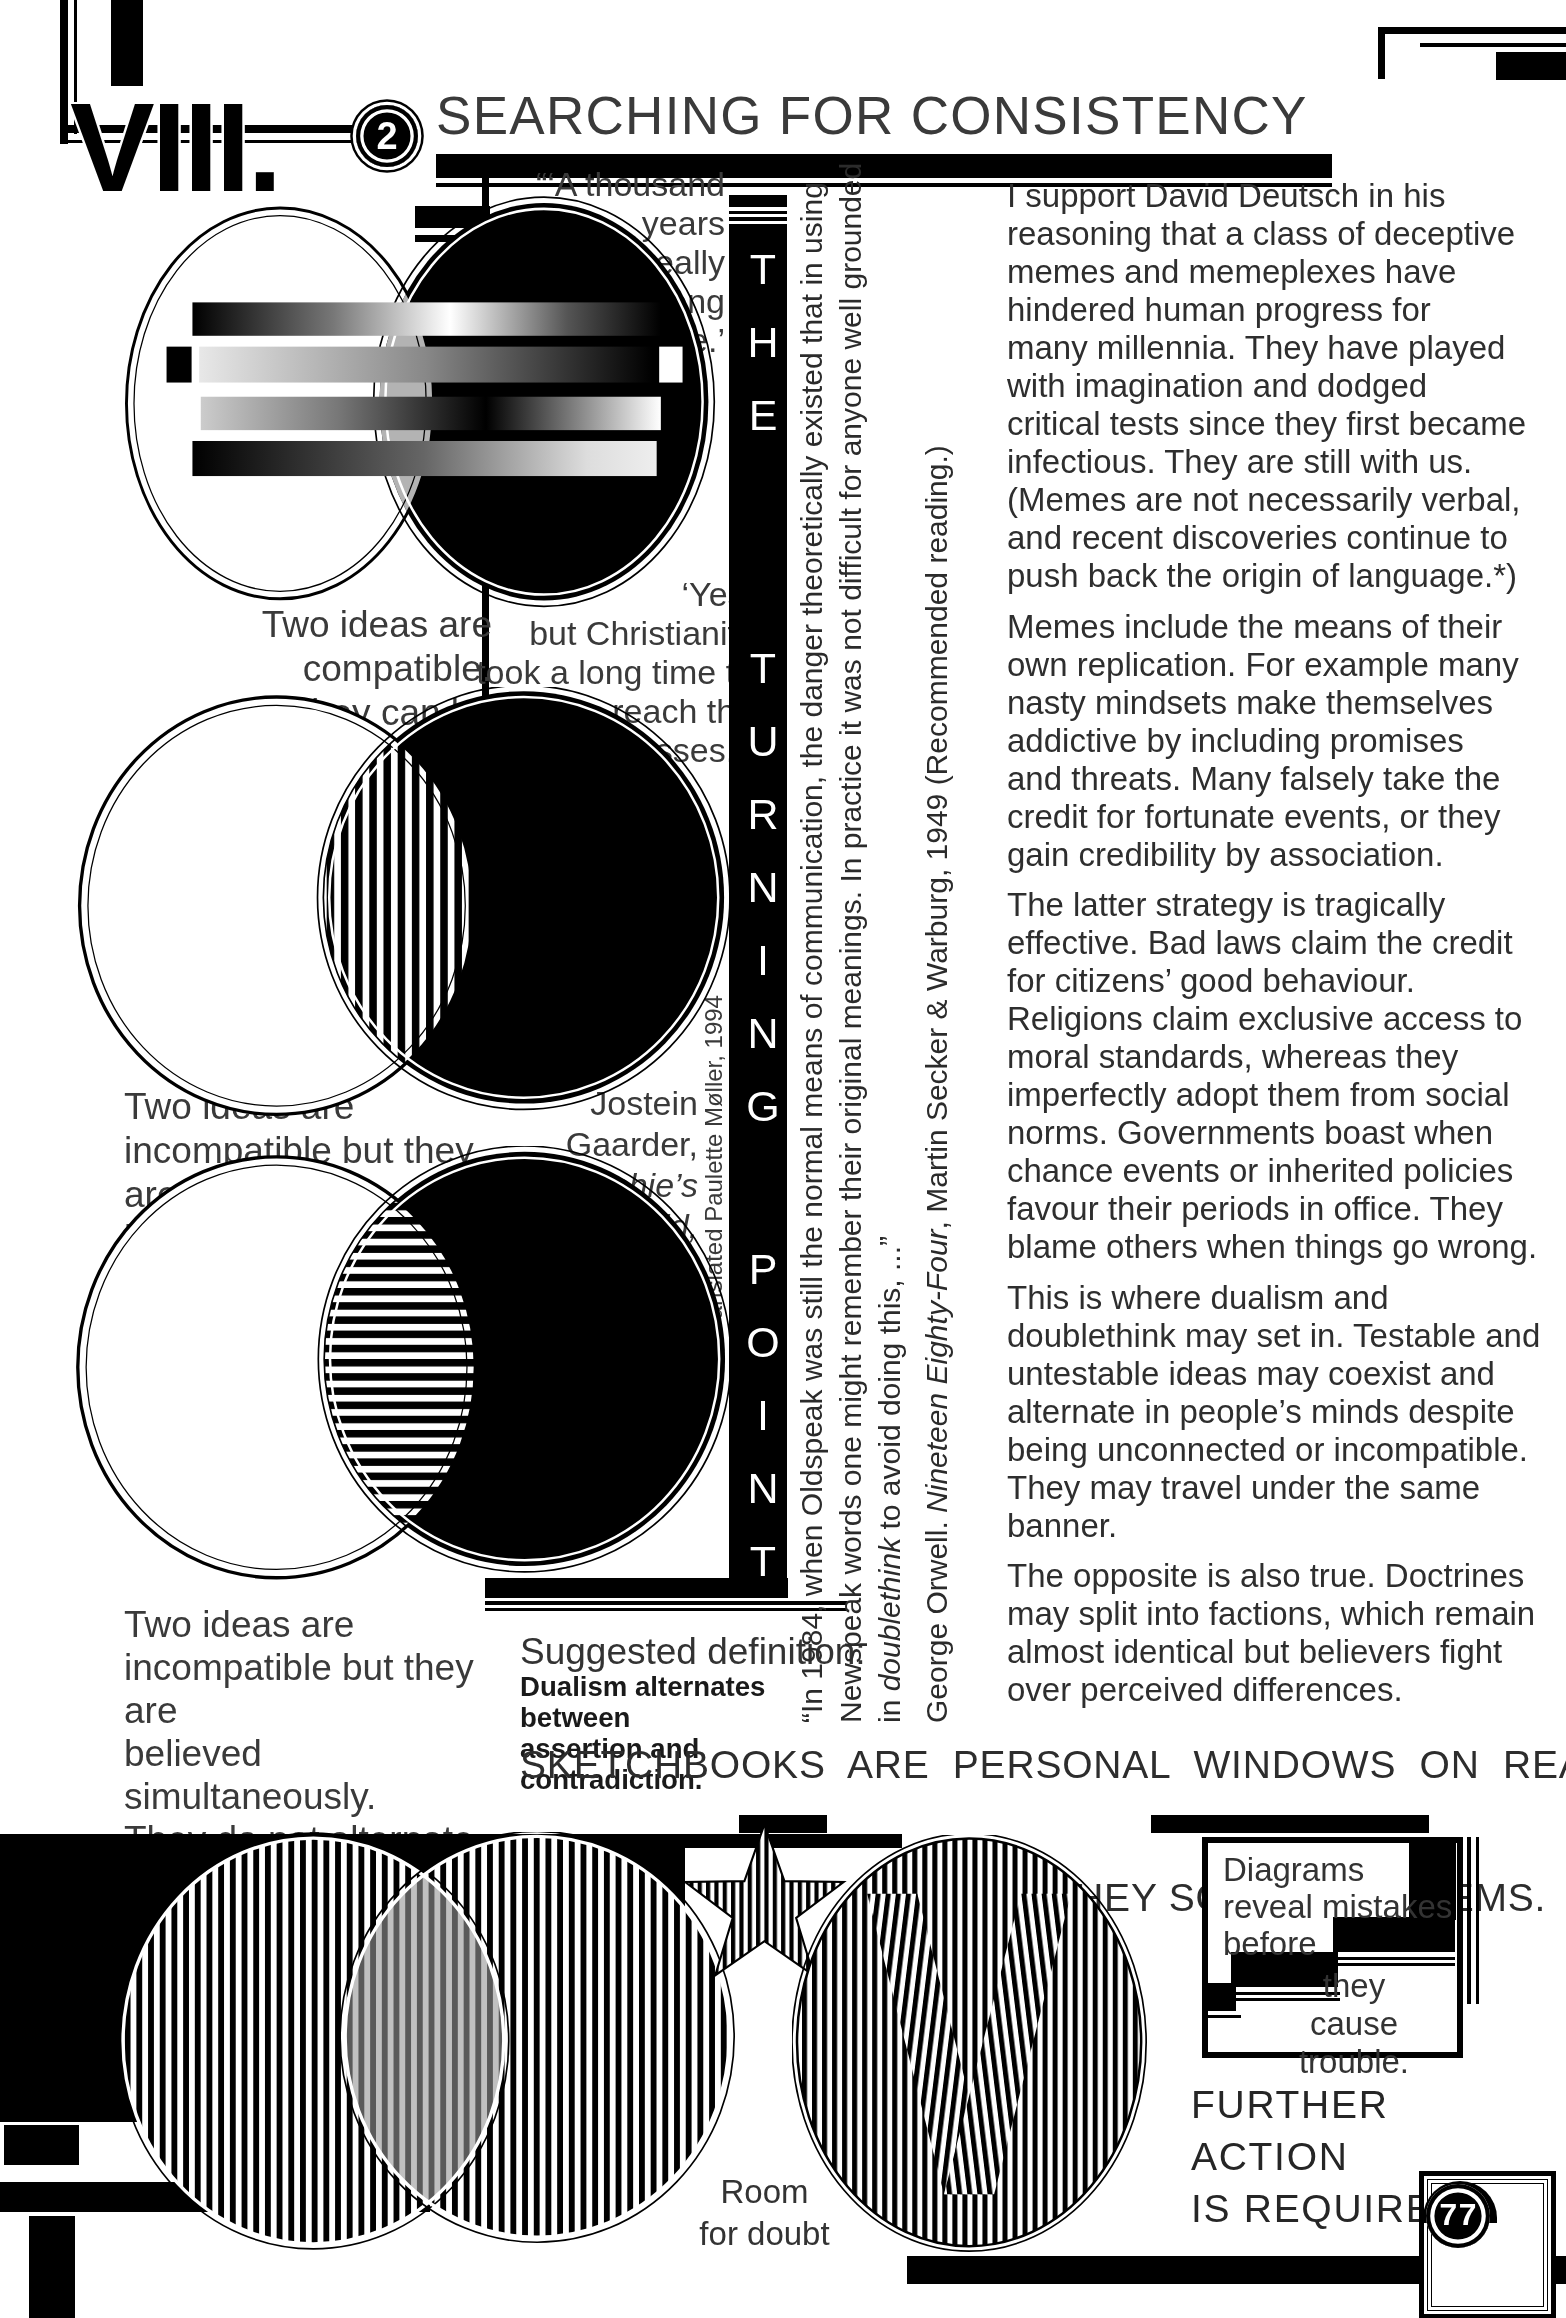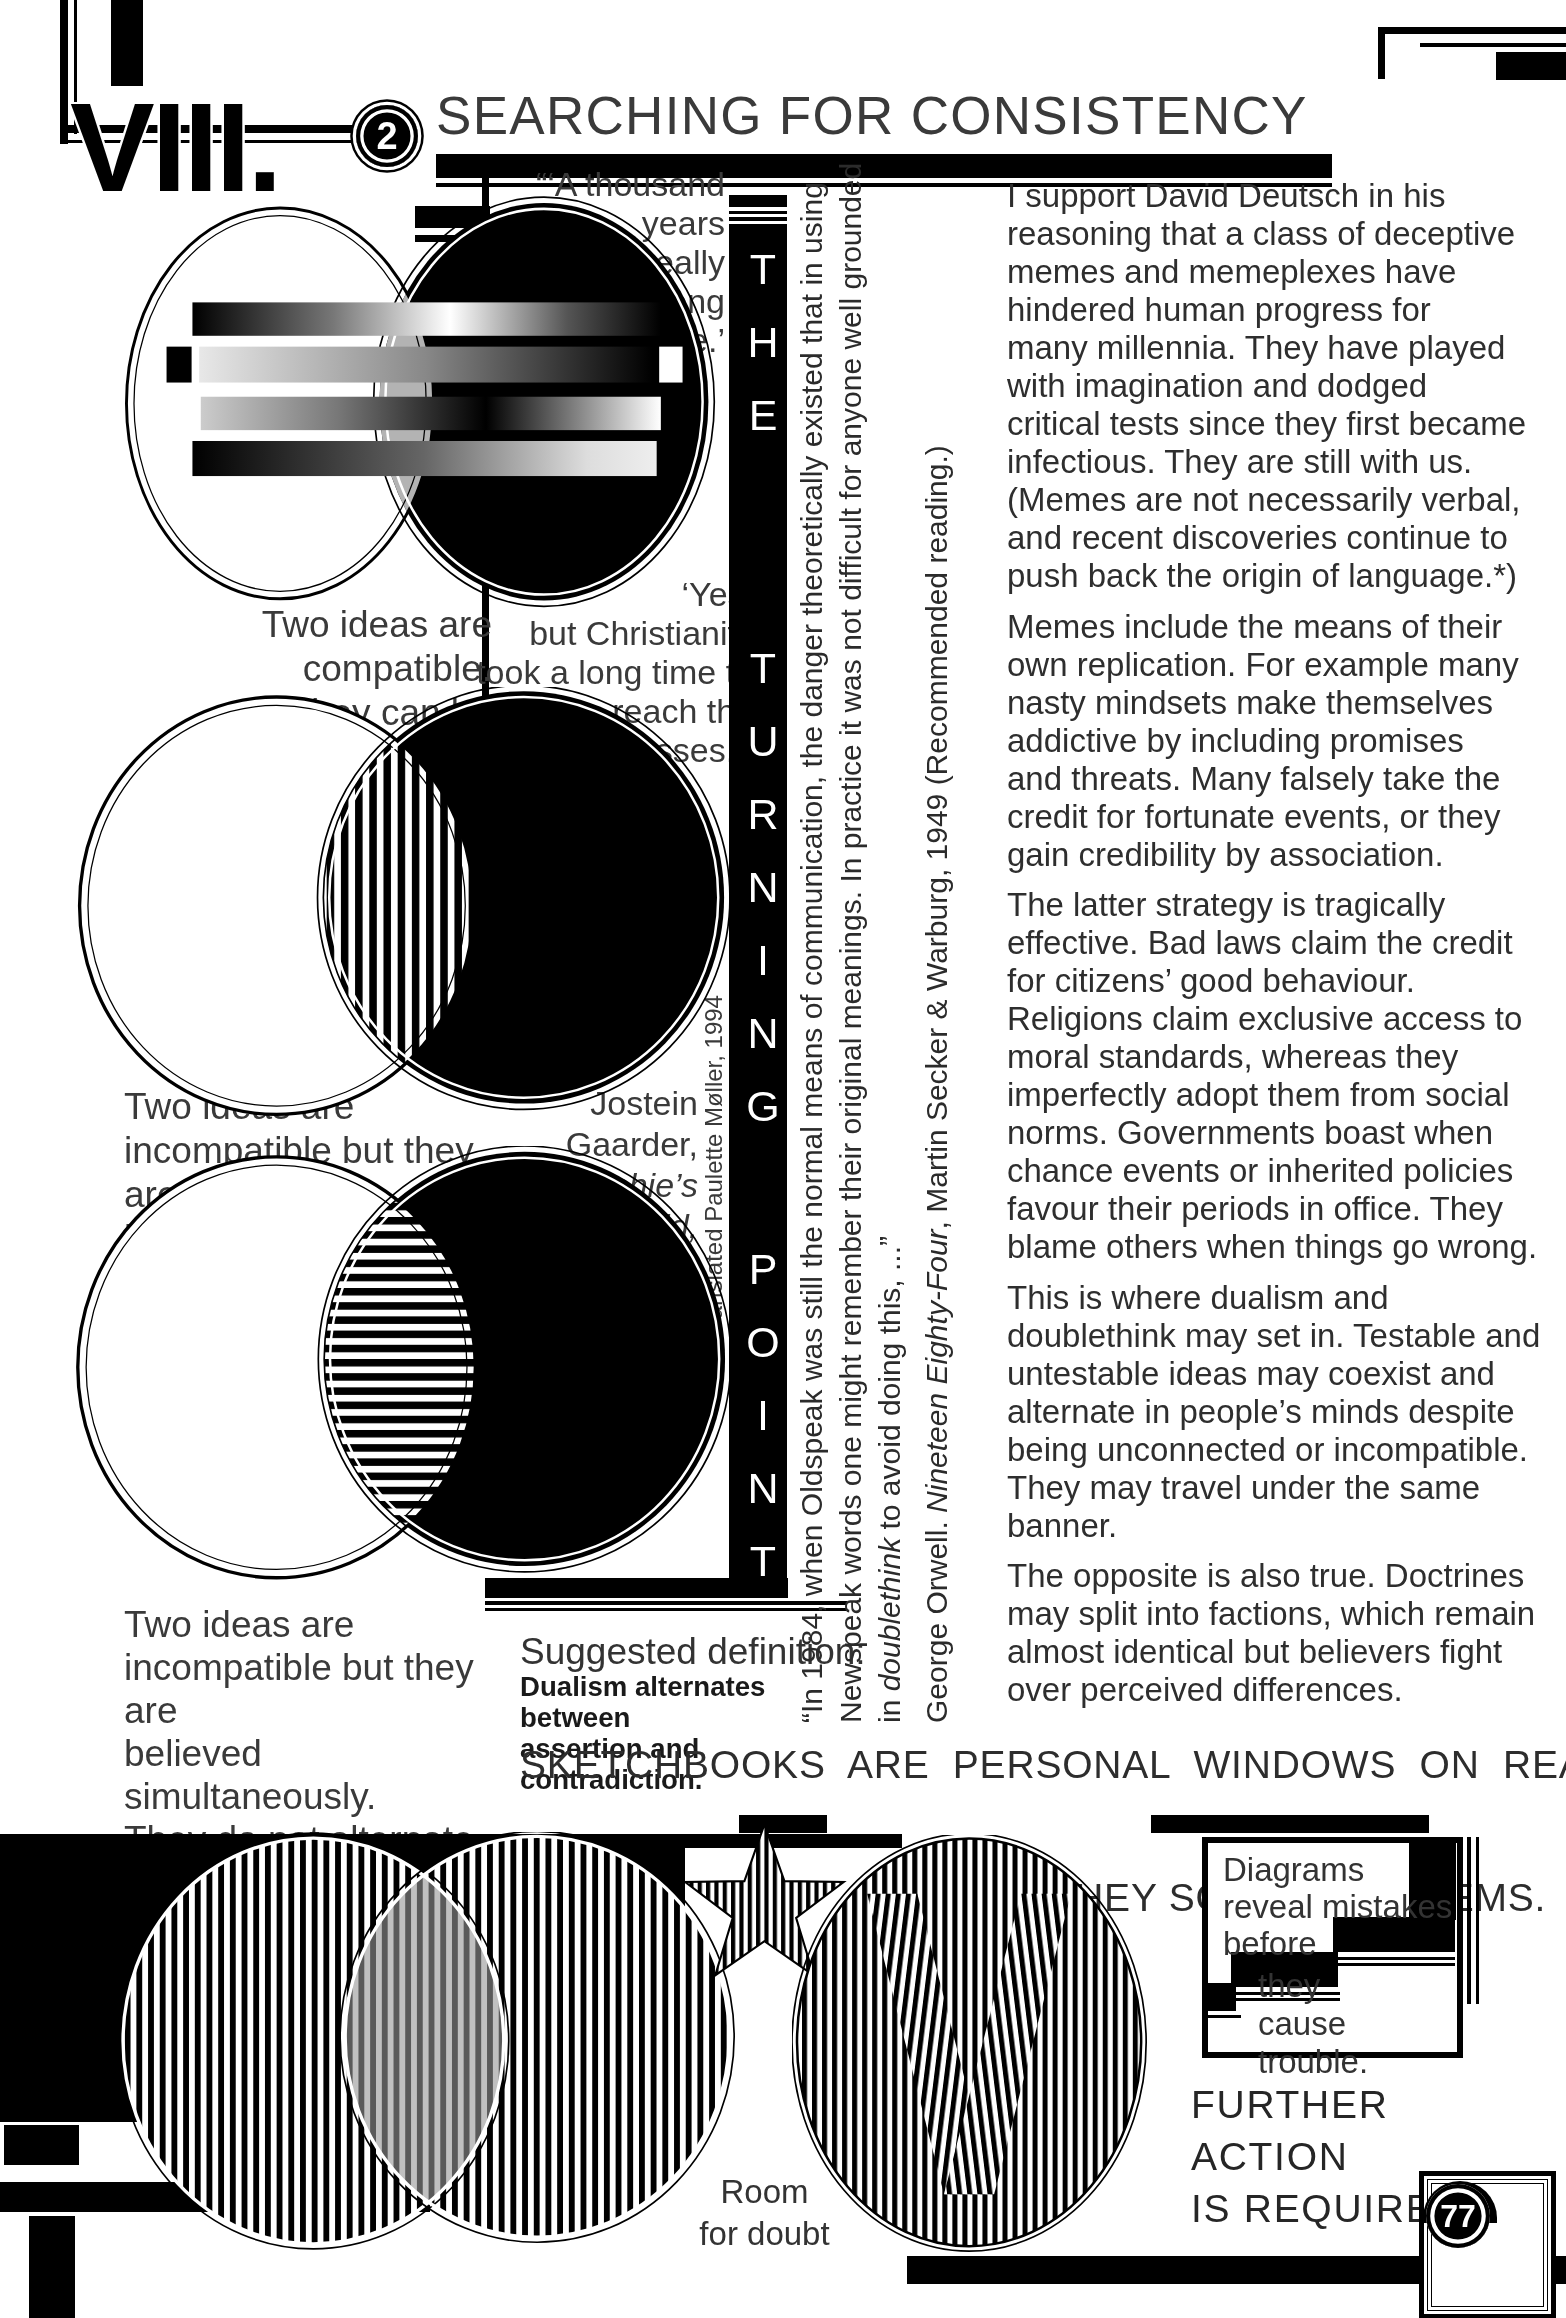--- a/index.html
+++ b/index.html
@@ -354,31 +354,31 @@
     <div class="ink" style="left:130px;top:114px;width:117px;height:3.3px;"></div>
     <div class="ink" style="left:130px;top:120px;width:117px;height:2.5px;"></div>
     <div class="ink" style="left:23.4px;top:109px;width:107px;height:35px;"></div>
     <div class="ink" style="left:0;top:140px;width:28px;height:28px;"></div>
     <div class="ink" style="left:28px;top:149px;width:104px;height:3.3px;"></div>
     <div class="ink" style="left:28px;top:155px;width:104px;height:2.5px;"></div>
     <div class="ink" style="left:0;top:172px;width:33px;height:3.3px;"></div>
     <div class="abs diagtext pre" style="left:15px;top:8.4px;">Diagrams
 reveal mistakes
 before</div>
-    <div class="abs diagtext pre" style="left:50px;top:124px;width:192px;text-align:left;line-height:38px;">they
+    <div class="abs diagtext pre" style="left:50px;top:124px;width:192px;text-align:center;line-height:38px;">they
 cause trouble.</div>
   </div>
   <div class="ink" style="left:1467px;top:1837px;width:4.2px;height:167px;"></div>
   <div class="ink" style="left:1476px;top:1837px;width:2.5px;height:167px;"></div>
 
   <div class="abs further pre" style="left:1191px;top:2079px;width:318px;">FURTHER ACTION
 IS REQUIRED.</div>
 
   <div class="abs pgbox" style="left:1419px;top:2171px;width:137px;height:148px;">
     <div class="pgbox-inner">
       <div class="pgbox-inner2"></div>
     </div>
   </div>
   <div class="pgears" style="left:1423px;top:2181px;width:74px;height:42px;"></div>
-  <div class="pgnum" style="left:1426px;top:2184px;">77</div>
+  <div class="pgnum" style="left:1426px;top:2184px;font-family:Liberation Mono, monospace;">77</div>
 
 </div>
 
 
 </body></html>

